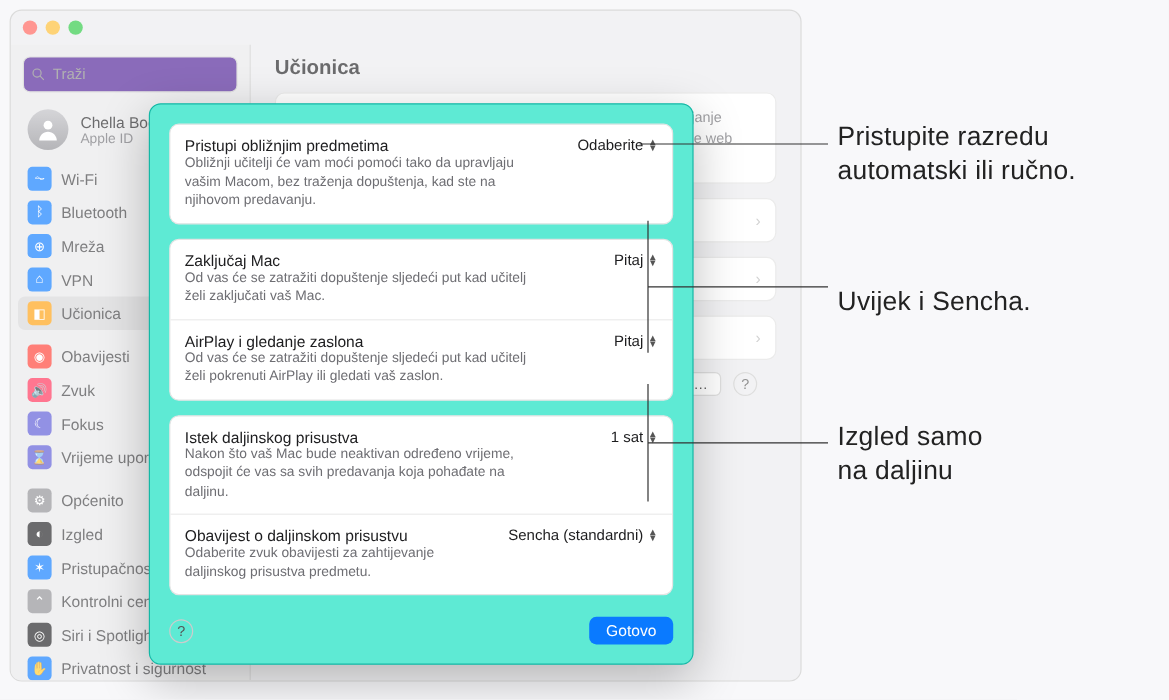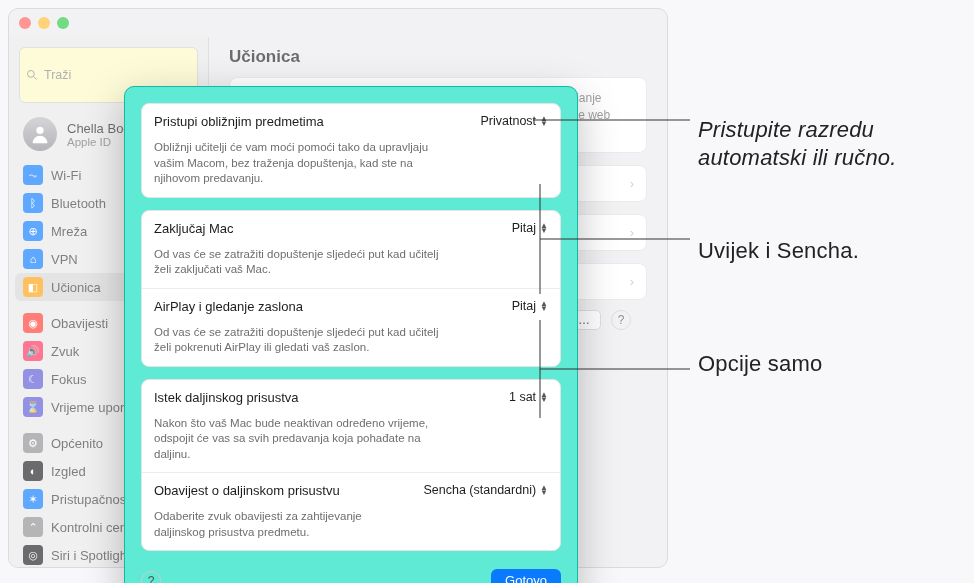--- a/index.html
+++ b/index.html
@@ -54,24 +54,24 @@
     background: #e8e8ea;
     border-right: 1px solid #d0d0d0;
     padding: 6px 0;
     overflow: hidden;
   }
   .search {
     margin: 4px 10px 8px 10px;
     display:flex;
     align-items:center;
     gap:6px;
-    background:#fef9c3;
+    background:#4c1d95;
     border:1px solid #d0d0d0;
     border-radius:6px;
-    padding:20px 6px;
+    padding:7px 6px;
     color:#888;
     font-size:12.5px;
   }
   .search svg { width:12px; height:12px; fill:#888; }
   .user {
     display:flex;
     align-items:center;
     gap:10px;
     padding:6px 14px 10px 14px;
   }
@@ -194,21 +194,21 @@
   }
   .entry .title {
     font-size:13px;
     font-weight:500;
     color:#1d1d1f;
   }
   .entry .desc {
     font-size:11.5px;
     color:#6e6e73;
     line-height:1.35;
-    margin-top:11px;
+    margin-top:0;
     max-width:300px;
   }
   .popup {
     display:flex;
     align-items:center;
     gap:4px;
     font-size:12.5px;
     color:#1d1d1f;
     white-space:nowrap;
     cursor:default;
@@ -383,21 +383,21 @@
 <div class="sheet">
 
   <div class="card">
     <div class="entry">
       <div class="head">
         <div>
           <div class="title">Pristupi obližnjim predmetima</div>
           <div class="desc">Obližnji učitelji će vam moći pomoći tako da upravljaju vašim Macom, bez traženja dopuštenja, kad ste na njihovom predavanju.</div>
         </div>
         <div class="popup">
-          <span>Privatnost</span>
+          <span>Odaberite</span>
           <span class="stepper">
               <span>▲</span>
               <span>▼</span>
             </span>
         </div>
       </div>
     </div>
   </div>
 
   <div class="card">
@@ -465,27 +465,27 @@
       </div>
     </div>
   </div>
 
   <div class="sheet-footer">
     <div class="help-round">?</div>
     <button class="done">Gotovo</button>
   </div>
 </div>
 
-<div class="callout" style="left:698px; top:116px;font-style:italic;">
+<div class="callout" style="left:698px; top:100px;">
   <span>Pristupite razredu</span><br><span>automatski ili ručno.</span>
 </div>
 <div class="callout" style="left:698px; top:209px;">
   <br><span>Uvijek i Sencha.</span>
 </div>
 <div class="callout" style="left:698px; top:350px;">
-  <span>Opcije samo</span><br>
+  <span>Izgled samo</span><br><span>na daljinu</span>
 </div>
 
 <svg class="line" style="left:0;top:0;width:974px;height:583px">
   <path d="M 533 120 L 690 120"></path>
   <path d="M 540 184 L 540 294 M 540 239 L 690 239"></path>
   <path d="M 540 320 L 540 418 M 540 369 L 690 369"></path>
 </svg>
 
 </body></html>

